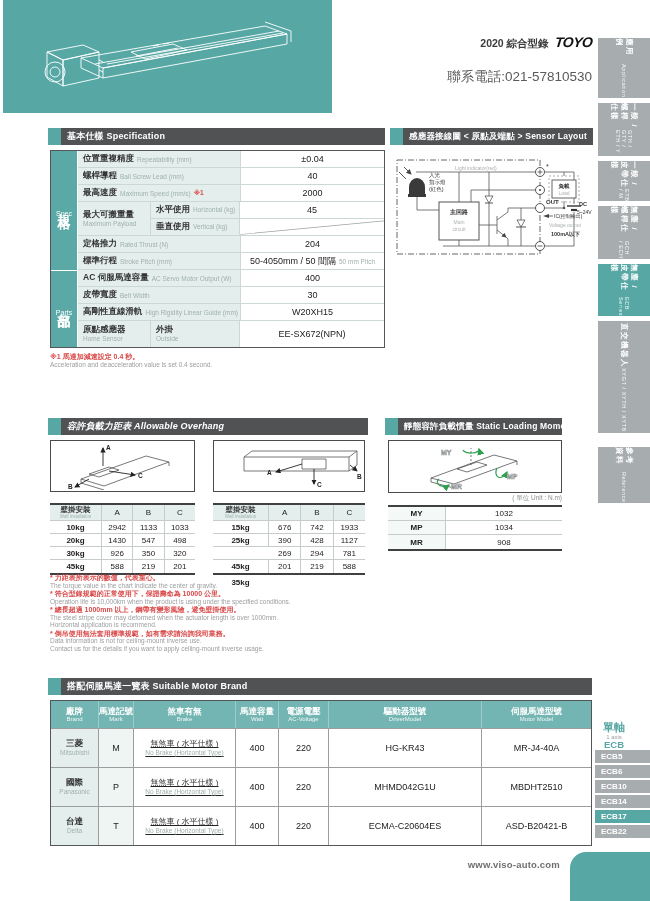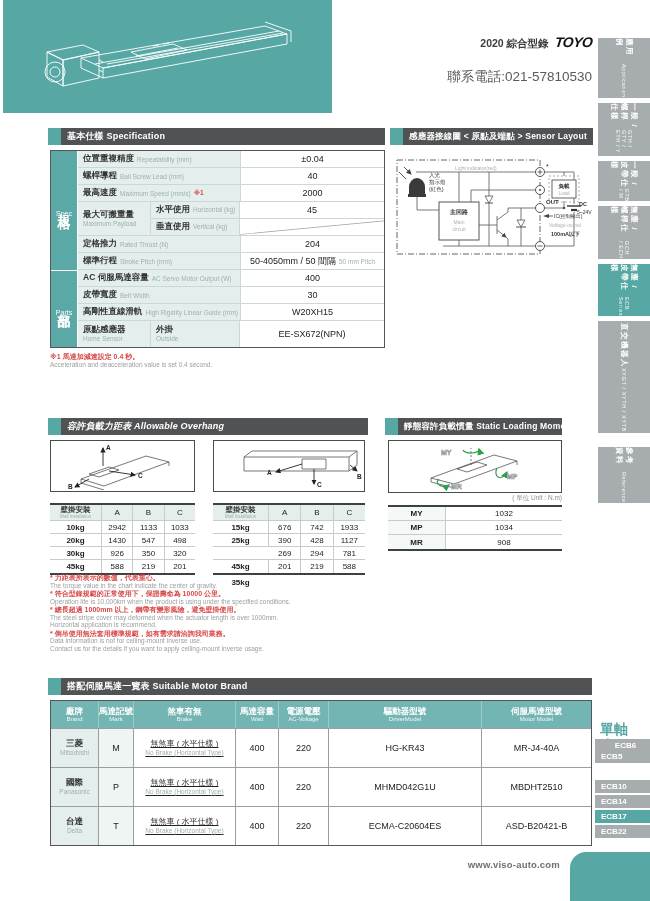--- a/index.html
+++ b/index.html
@@ -15,21 +15,21 @@
   
   .side-tab{position:absolute;left:598px;width:52px;background:#a7acae;color:#fff;
     display:flex;align-items:center;justify-content:center;
     writing-mode:vertical-rl;text-orientation:sideways;cursor:pointer;}
   .side-tab.active{background:#57a8a5;}
   .side-tab .tab-zh{font-size:7.5px;font-weight:bold;letter-spacing:1.5px;}
   .side-tab .tab-en{font-size:5.5px;opacity:.92;letter-spacing:.6px;margin-top:0;}
 
   
   .series-title{position:absolute;left:590px;top:722px;width:48px;text-align:center;line-height:1.05;}
-  .series-title .t-zh{display:block;font-size:14px;font-weight:bold;color:#57a8a5;}
+  .series-title .t-zh{display:block;font-size:11px;font-weight:bold;color:#57a8a5;}
   .series-title .t-en{display:block;font-size:6px;color:#9aa0a2;}
   .series-title .t-s{display:block;font-size:9.5px;font-weight:bold;color:#57a8a5;}
   .series-item{position:absolute;left:595px;width:55px;height:13px;background:#a7acae;color:#fff;
     font-size:8px;font-weight:bold;line-height:13px;padding-left:6px;box-sizing:border-box;cursor:pointer;}
   .series-item.active{background:#57a8a5;}
   .corner-block{position:absolute;left:570px;top:852px;width:80px;height:49px;background:#57a8a5;border-top-left-radius:16px;}
   .website{position:absolute;left:440px;top:859px;width:120px;text-align:right;font-size:9.5px;color:#6d6f71;font-weight:bold;letter-spacing:.2px;}
 
   
   .sec-head{position:absolute;height:17px;background:#515254;display:flex;align-items:center;}
@@ -618,21 +618,21 @@
       <div class="mt-cell">ASD-B20421-B</div>
     </div>
   </div>
 
   <div class="series-title">
     <span class="t-zh">單軸</span>
     <span class="t-en">1 axis</span>
     <span class="t-s">ECB</span>
   </div>
   <div class="series-item" style="top:750px;">ECB5</div>
-  <div class="series-item" style="top:739px;text-align:center;">ECB6</div>
+  <div class="series-item" style="top:765px;">ECB6</div>
   <div class="series-item" style="top:780px;">ECB10</div>
   <div class="series-item" style="top:795px;">ECB14</div>
   <div class="series-item active" style="top:810px;">ECB17</div>
   <div class="series-item" style="top:825px;">ECB22</div>
 
   <div class="corner-block"></div>
   <div class="website">www.viso-auto.com</div>
 
 </div>
 

